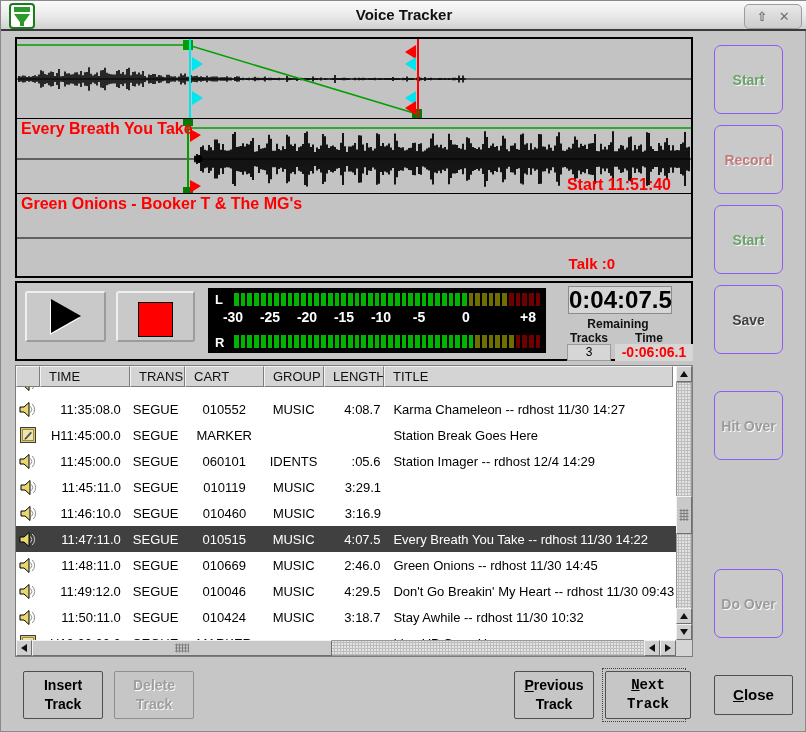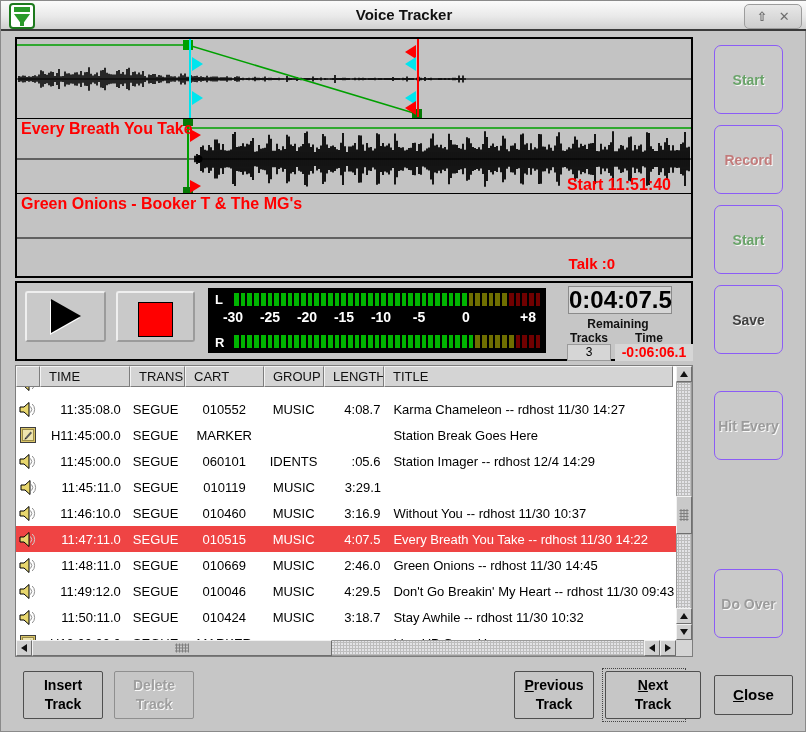--- a/index.html
+++ b/index.html
@@ -52,21 +52,21 @@
     text-align:center; font-size:14px; font-weight:bold; color:#ff0000; line-height:16px; }
 
   
   .logtable { position:absolute; left:14px; top:364px; width:678px; height:292px; border:1px solid #7d7d7d; background:#fff; }
   .loghead { position:absolute; left:0; top:0; height:21px; width:660px; display:flex; }
   .hcell { height:21px; background:#d4d4d4; border-top:1px solid #f4f4f4; border-left:1px solid #f4f4f4;
     border-right:1px solid #7d7d7d; border-bottom:1px solid #7d7d7d; font-size:13px; color:#111;
     padding:2px 0 0 8px; white-space:nowrap; overflow:hidden; cursor:pointer; }
   .logbody { position:absolute; left:0; top:21px; width:660px; height:253px; background:#fff; overflow:hidden; }
   .logrow { height:26px; display:flex; align-items:center; font-size:13px; color:#000; background:#fff; cursor:pointer; }
-  .logrow.sel { background:#ef4444; color:#fff;justify-content:center; }
+  .logrow.sel { background:#404040; color:#fff;justify-content:center; }
   .cell { white-space:nowrap; overflow:hidden; }
   .c-icon { width:24px; text-align:center; padding-top:3px; }
   .c-time { width:90px; text-align:right; padding-right:9px; }
   .c-trans { width:55px; padding-left:3px; }
   .c-cart { width:79px; text-align:center; }
   .c-group { width:60px; text-align:center; }
   .c-len { width:64px; text-align:right; padding-right:7px; }
   .c-title { width:289px; padding-left:6px; }
   .clipTop { height:9px; overflow:hidden; }
   .clipTop .logrow { margin-top:-17px; }
@@ -100,21 +100,21 @@
 
   
   .fbtn { position:absolute; background:#c6c6c6; border:1px solid #4f4f4f; border-radius:2px; font-family:inherit;
     font-size:14px; font-weight:bold; color:#000; line-height:1.35; cursor:pointer; }
   .fbtn .ln { display:block; text-align:center; }
   .fbtn.disabled { color:#9e9e9e; text-shadow:1px 1px 0 rgba(255,255,255,.9); border-color:#8f8f8f; cursor:default; }
   #btn-insert { left:22px; top:670px; width:80px; height:48px; }
   #btn-delete { left:113px; top:670px; width:80px; height:48px; }
   #btn-prev { left:513px; top:670px; width:80px; height:48px; }
   #nextwrap { position:absolute; left:601px; top:667px; width:84px; height:54px; border:1px dotted #444; padding:2px; }
-  #btn-next { position:relative; width:96px; height:48px; left:0; top:0; }
+  #btn-next { position:relative; width:86px; height:48px; left:0; top:0;font-family:Liberation Mono, monospace; }
   #btn-close { left:713px; top:674px; width:79px; height:40px; font-size:15px; }
   u { text-decoration:underline; }
 </style>
 </head>
 <body>
 
 <div id="win">
 
   <div class="titlebar">
     <svg class="app-icon" viewBox="0 0 26 26">
@@ -382,21 +382,20 @@
           <div class="cell c-icon" style="width:24px"><svg width="17" height="17" viewBox="0 0 17 17">
     <path d="M1 6 L5 6 L10 1.5 L10 15.5 L5 11 L1 11 Z" fill="#e8d76e" stroke="#000" stroke-width="1"></path>
     <path d="M11.5 5.5 A4.5 4.5 0 0 1 11.5 11.5" fill="none" stroke="#8f8f8f"></path>
     <path d="M13.2 3 A7.5 7.5 0 0 1 13.2 14" fill="none" stroke="#8f8f8f"></path>
             </svg></div>
           <div class="cell c-time" style="width:90px">11:46:10.0</div>
           <div class="cell c-trans" style="width:55px">SEGUE</div>
           <div class="cell c-cart" style="width:79px">010460</div>
           <div class="cell c-group" style="width:60px">MUSIC</div>
           <div class="cell c-len" style="width:64px">3:16.9</div>
-          <div class="cell c-title" style="width:289px">Without You -- rdhost 11/30 10:37</div>
         </div>
         <div class="logrow sel">
           <div class="cell c-icon" style="width:24px"><svg width="17" height="17" viewBox="0 0 17 17">
     <path d="M1 6 L5 6 L10 1.5 L10 15.5 L5 11 L1 11 Z" fill="#e8d76e" stroke="#000" stroke-width="1"></path>
     <path d="M11.5 5.5 A4.5 4.5 0 0 1 11.5 11.5" fill="none" stroke="#cfcfcf"></path>
     <path d="M13.2 3 A7.5 7.5 0 0 1 13.2 14" fill="none" stroke="#cfcfcf"></path>
             </svg></div>
           <div class="cell c-time" style="width:90px">11:47:11.0</div>
           <div class="cell c-trans" style="width:55px">SEGUE</div>
           <div class="cell c-cart" style="width:79px">010515</div>
@@ -485,21 +484,21 @@
         <span class="tri right"></span>
       </div>
     <div class="corner"></div>
   </div>
 
   <div id="rightbtns">
       <button class="sidebtn" style="top: 44px; color: rgb(105, 163, 105);">Start</button>
       <button class="sidebtn" style="top: 124px; color: rgb(194, 123, 123);">Record</button>
       <button class="sidebtn" style="top: 204px; color: rgb(105, 163, 105);">Start</button>
       <button class="sidebtn" style="top: 284px; color: #404040;">Save</button>
-      <button class="sidebtn" style="top: 390px; color: rgb(155, 155, 155);">Hit Every</button>
+      <button class="sidebtn" style="top: 390px; color: rgb(155, 155, 155);">Hit Over</button>
       <button class="sidebtn" style="top: 568px; color: rgb(155, 155, 155);">Do Over</button>
     </div>
 
   <button class="fbtn" id="btn-insert">
     <span class="ln">Insert</span>
       <span class="ln">Track</span>
   </button>
   <button class="fbtn disabled" id="btn-delete">
     <span class="ln">Delete</span>
       <span class="ln">Track</span>

